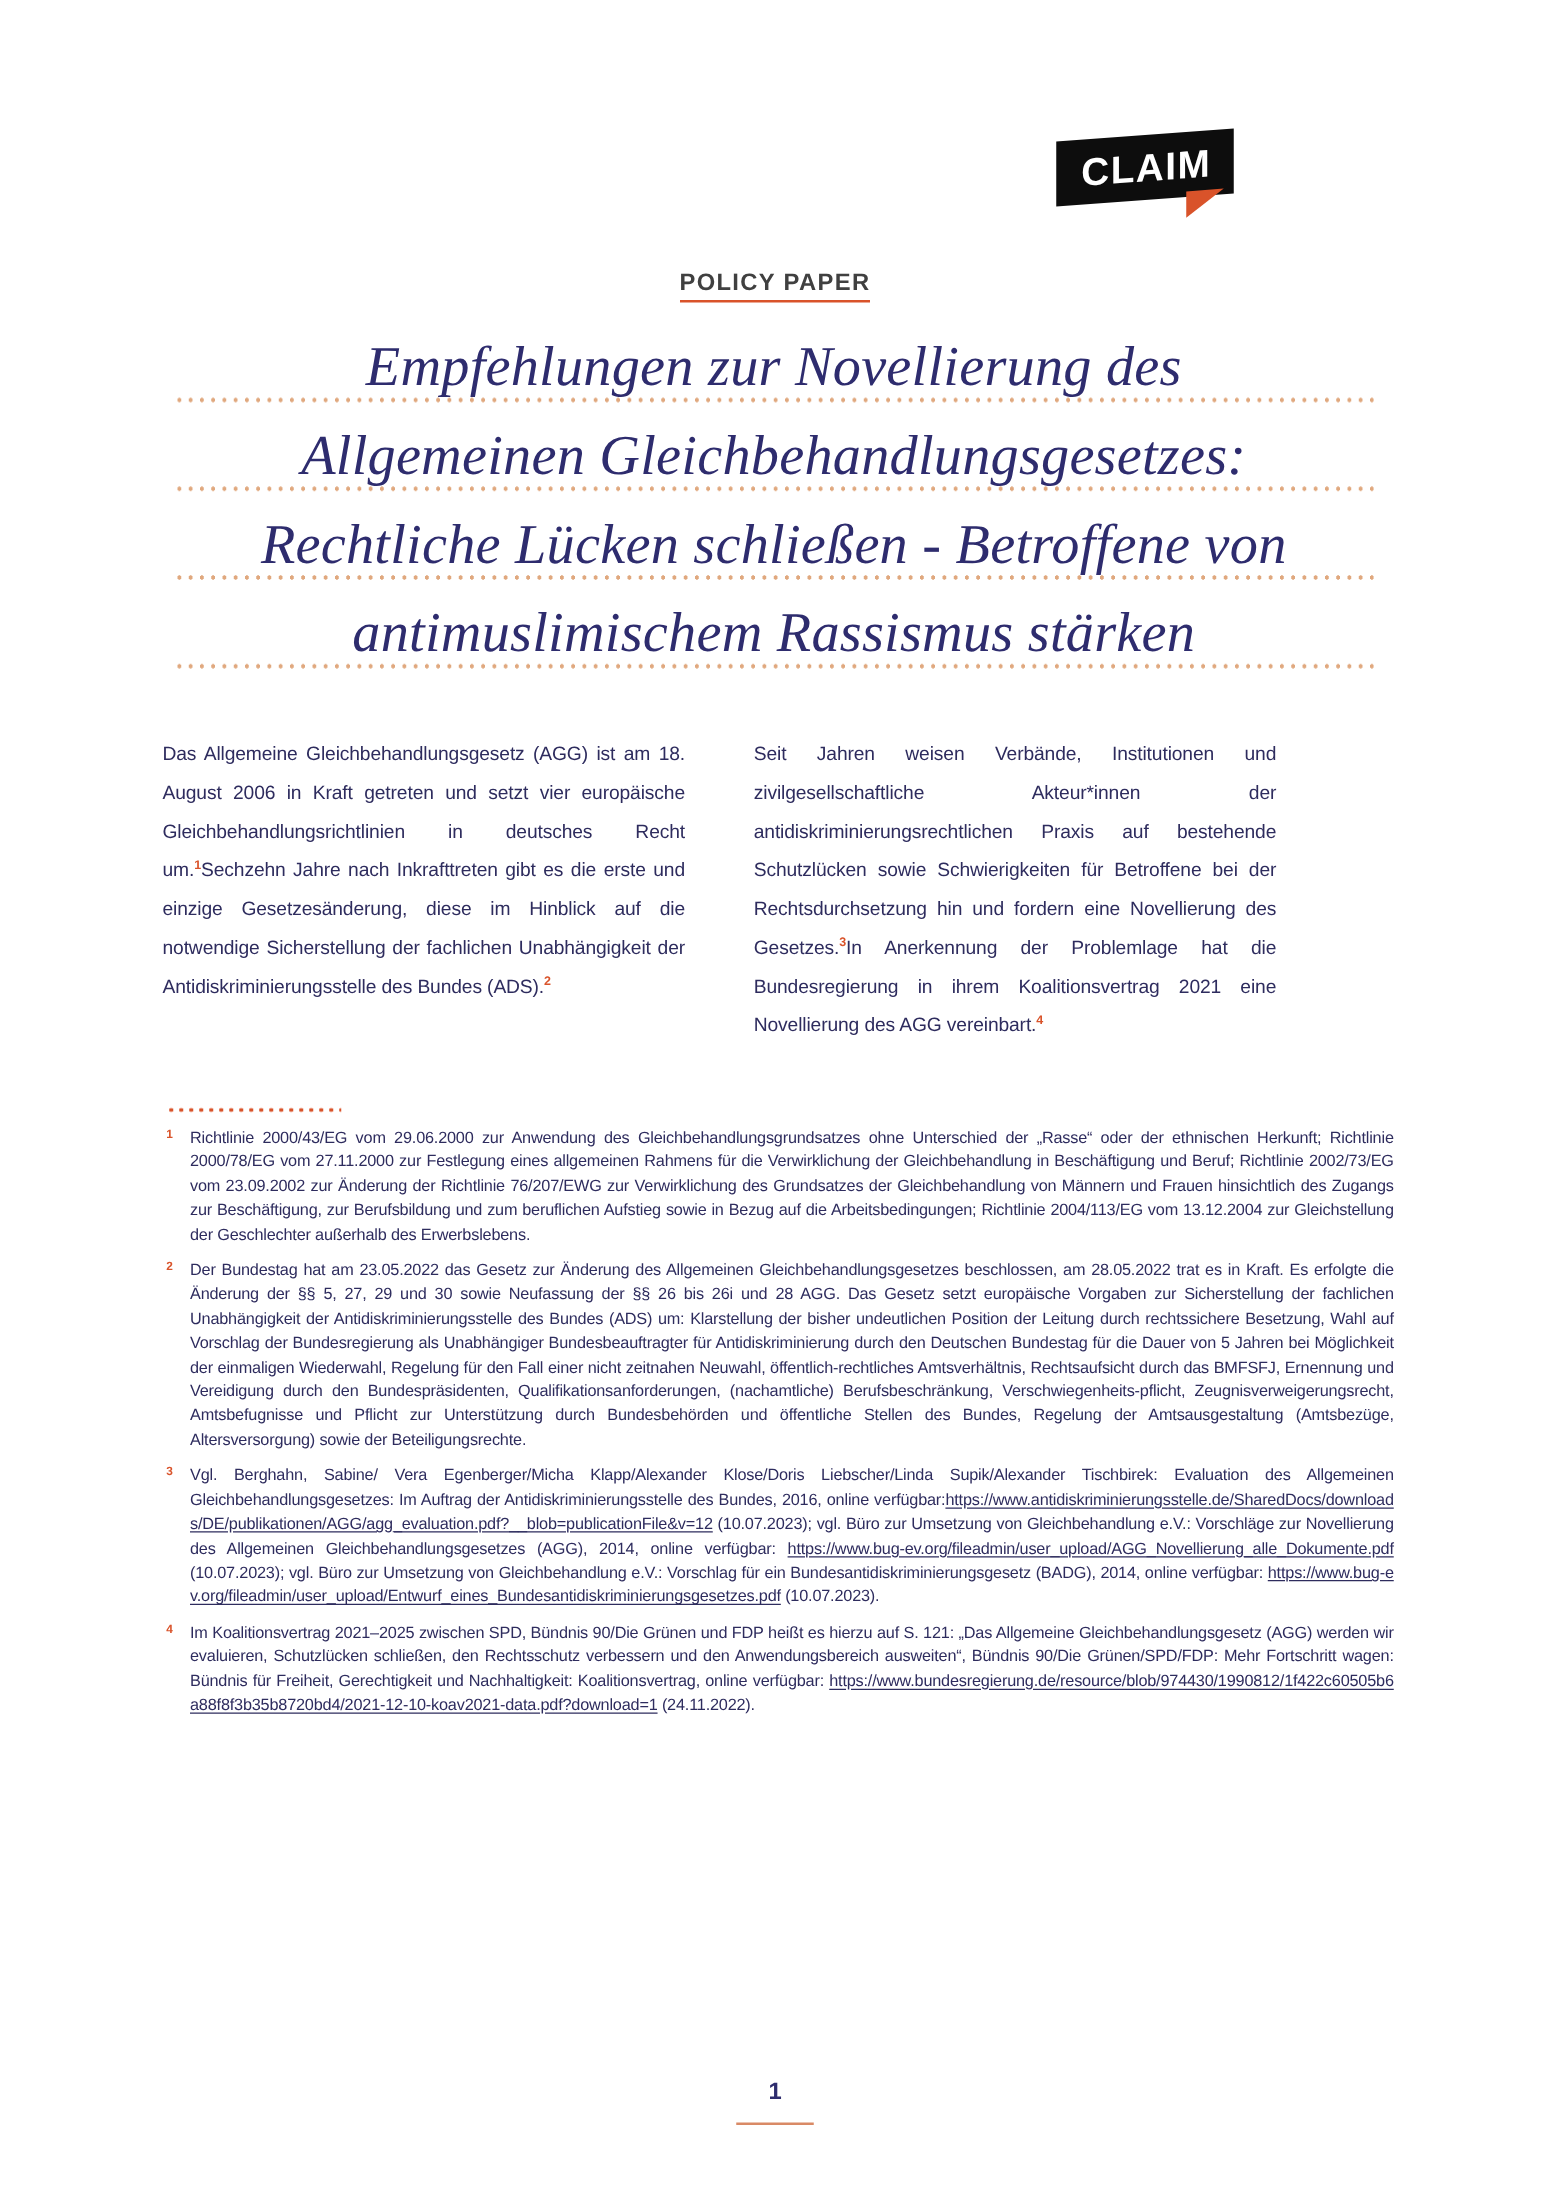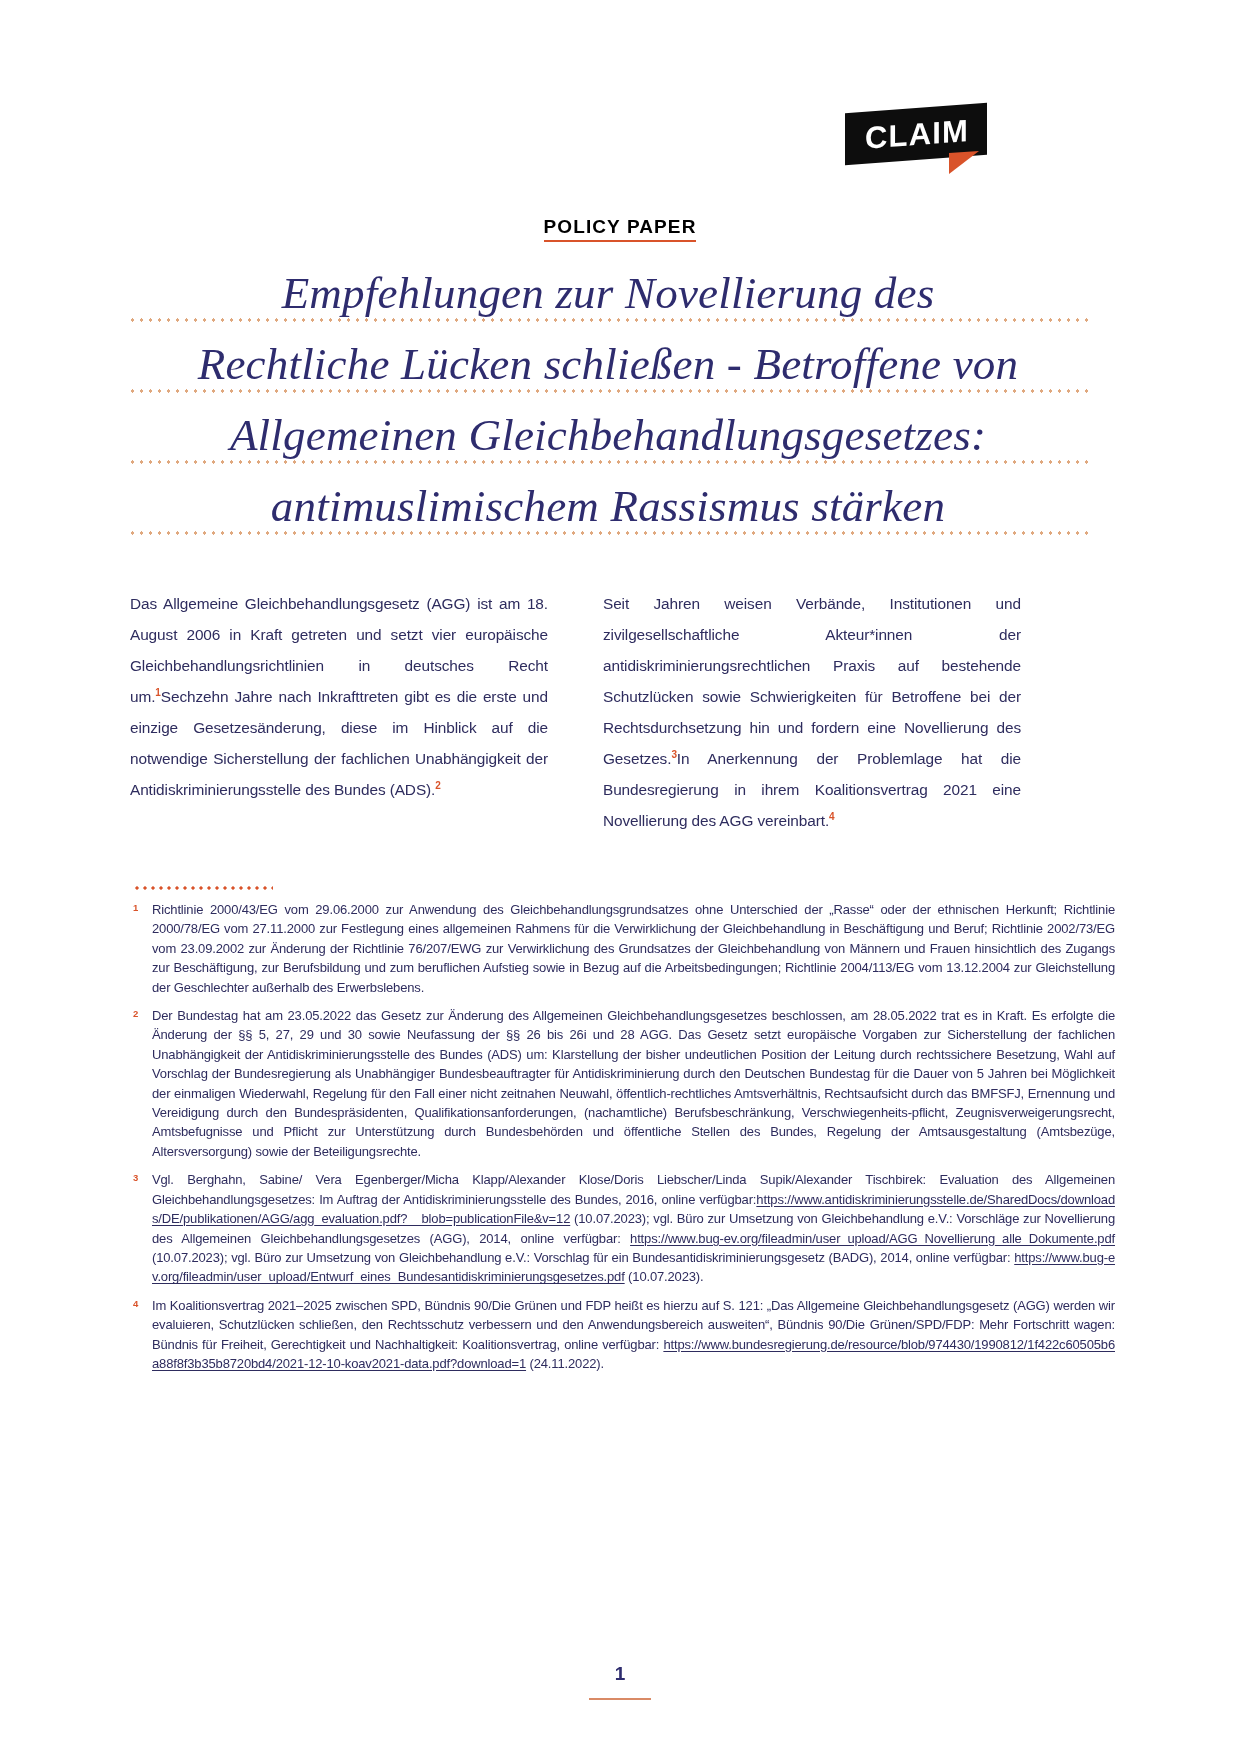--- a/index.html
+++ b/index.html
@@ -65,32 +65,32 @@
   .kicker {
     position: absolute;
     top: 216px;
     left: 0;
     width: 1240px;
     text-align: center;
     font-family: "Liberation Sans", sans-serif;
     font-weight: 700;
     font-size: 19px;
     letter-spacing: 1.1px;
-    color: #000000;
+    color: #404040;
   }
   .kicker span {
     border-bottom: 2px solid #d9532a;
     padding-bottom: 3px;
   }
 
   
   .title {
     position: absolute;
     top: 258px;
-    left: 108px;
+    left: 119px;
     width: 1000px;
     text-align: center;
   }
   .title-line {
     position: relative;
     font-family: "Liberation Serif", serif;
     font-style: italic;
     font-weight: 400;
     font-size: 45px;
     line-height: 71px;
@@ -217,22 +217,22 @@
     </div>
     <div class="logo-accent"></div>
   </div>
 
   <div class="kicker">
     <span>POLICY PAPER</span>
   </div>
 
   <div class="title">
     <div class="title-line">Empfehlungen zur Novellierung des</div>
+    <div class="title-line">Allgemeinen Gleichbehandlungsgesetzes:</div>
     <div class="title-line">Rechtliche Lücken schließen - Betroffene von</div>
-    <div class="title-line">Allgemeinen Gleichbehandlungsgesetzes:</div>
     <div class="title-line">antimuslimischem Rassismus stärken</div>
   </div>
 
   <div class="body-cols">
     <div class="col">
       <p>
         <span>Das Allgemeine Gleichbehandlungsgesetz (AGG) ist am 18. August 2006 in Kraft getreten und setzt vier europäische Gleichbehandlungsrichtlinien in deutsches Recht um.</span><sup class="fn">1</sup><span>Sechzehn Jahre nach Inkrafttreten gibt es die erste und einzige Gesetzesänderung, diese im Hinblick auf die notwendige Sicherstellung der fachlichen Unabhängigkeit der Antidiskriminierungsstelle des Bundes (ADS).</span><sup class="fn">2</sup>
       </p>
     </div>
     <div class="col">

